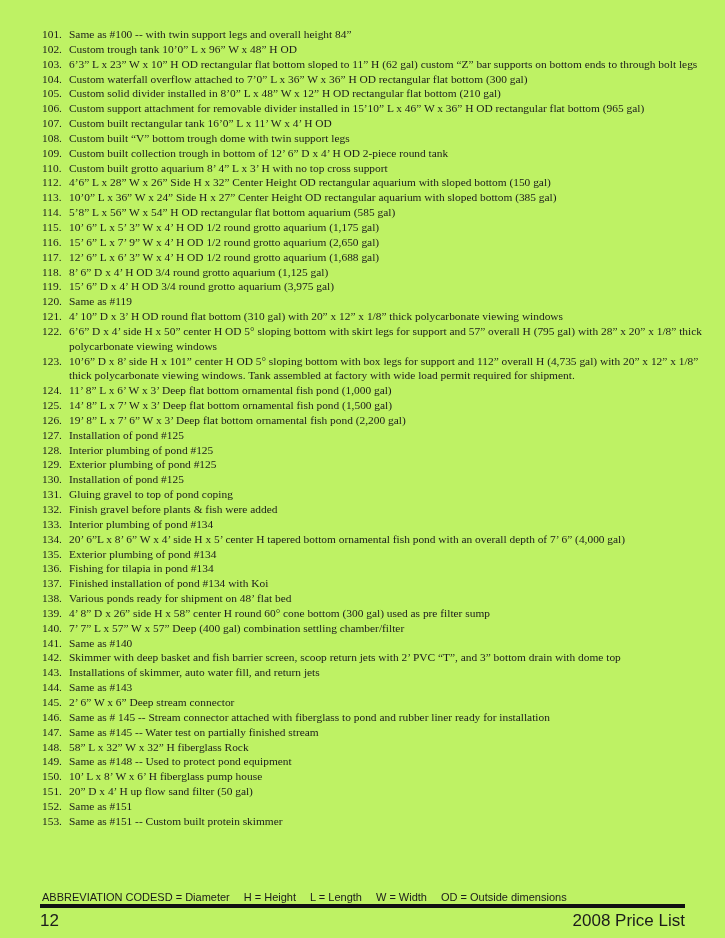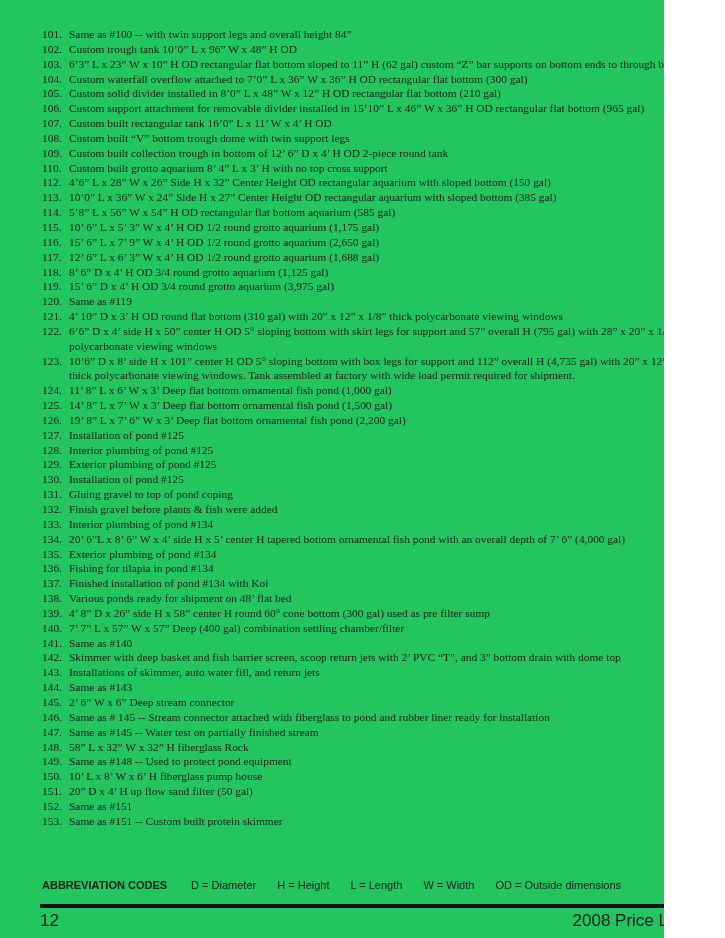--- a/index.html
+++ b/index.html
@@ -2,23 +2,23 @@
 <html><head>
 <meta charset="utf-8">
 <style>
   html, body {
     margin: 0;
     padding: 0;
     background: #ffffff;
   }
   .page {
     position: relative;
-    width: 664px;
+    width: 725px;
     height: 938px;
-    background: #22c55e;
+    background: #bef264;
     box-sizing: border-box;
     overflow: hidden;
     font-family: "Liberation Serif", serif;
     color: #1b1b1b;
   }
   .item-list {
     position: absolute;
     top: 27px;
     left: 42px;
     width: 670px;
@@ -43,26 +43,26 @@
     left: 42px;
     top: 879px;
     width: 645px;
     display: flex;
     align-items: baseline;
     font-family: "Liberation Sans", sans-serif;
     font-size: 11px;
     white-space: nowrap;
   }
   .abbrev-title {
-    font-weight: bold;
-    margin-right: 24px;
+    font-weight: normal;
   }
   .codes {
     display: flex;
-    gap: 21px;
+    gap: 14px;
+    margin-top: 12px;
   }
   .footer-rule {
     position: absolute;
     left: 40px;
     top: 904px;
     width: 645px;
     height: 4px;
     background: #111111;
   }
   .footer {

